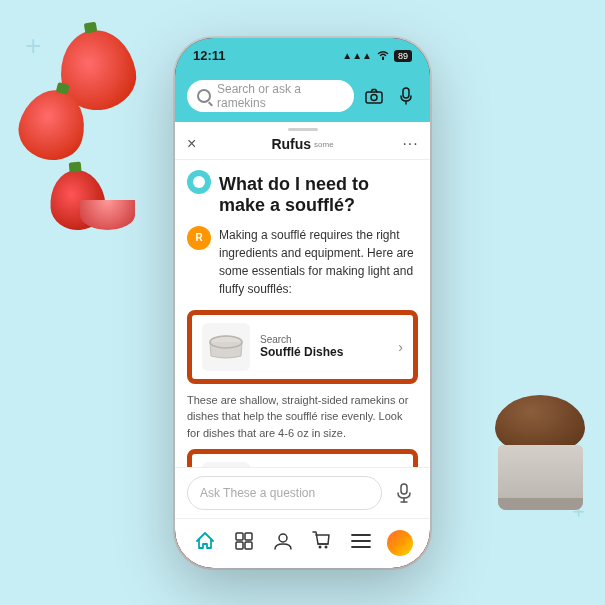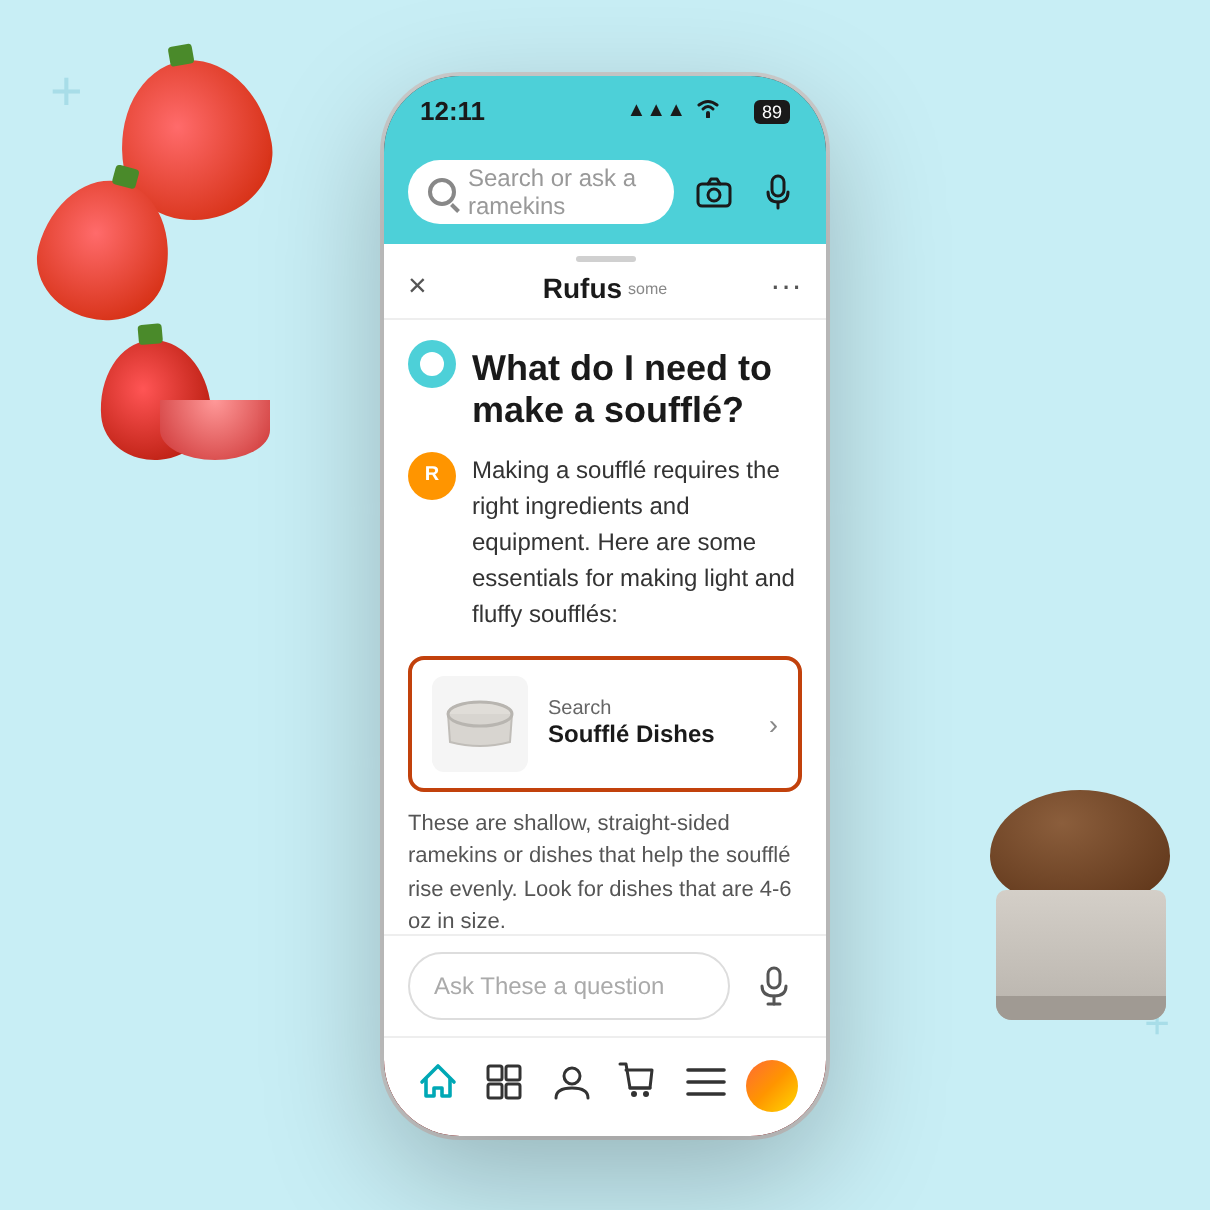--- a/index.html
+++ b/index.html
@@ -102,21 +102,21 @@
       content: '';
       position: absolute;
       bottom: 0; left: 0; right: 0;
       height: 12px;
       background: #a09a93;
       border-radius: 0 0 8px 8px;
     }
 
     
     .phone-frame {
-      width: 221px;
+      width: 255px;
       height: 530px;
       background: #7f1d1d;
       border-radius: 38px;
       box-shadow: 0 20px 60px rgba(0,0,0,0.25), 0 0 0 2px #d0d0d0;
       overflow: hidden;
       position: relative;
       z-index: 10;
     }
 
     
@@ -140,21 +140,20 @@
       gap: 4px;
       font-size: 10px;
       color: #1a1a1a;
     }
     .battery-icon {
       background: #1a1a1a;
       color: white;
       border-radius: 3px;
       padding: 1px 4px;
       font-size: 9px;
-      margin-left: 12px;
     }
 
     
     .search-bar {
       background: #4dd0d8;
       padding: 6px 12px 10px;
       display: flex;
       align-items: center;
       gap: 8px;
     }
@@ -314,21 +313,21 @@
       font-weight: bold;
     }
     .ai-text {
       font-size: 12px;
       color: #333;
       line-height: 1.5;
     }
 
     
     .product-card {
-      border: 2px solid #c2410c;
+      border: 5px solid #c2410c;
       border-radius: 8px;
       display: flex;
       align-items: center;
       padding: 8px 10px;
       margin: 8px 0;
       cursor: pointer;
       background: white;
     }
     .product-image {
       width: 48px;

